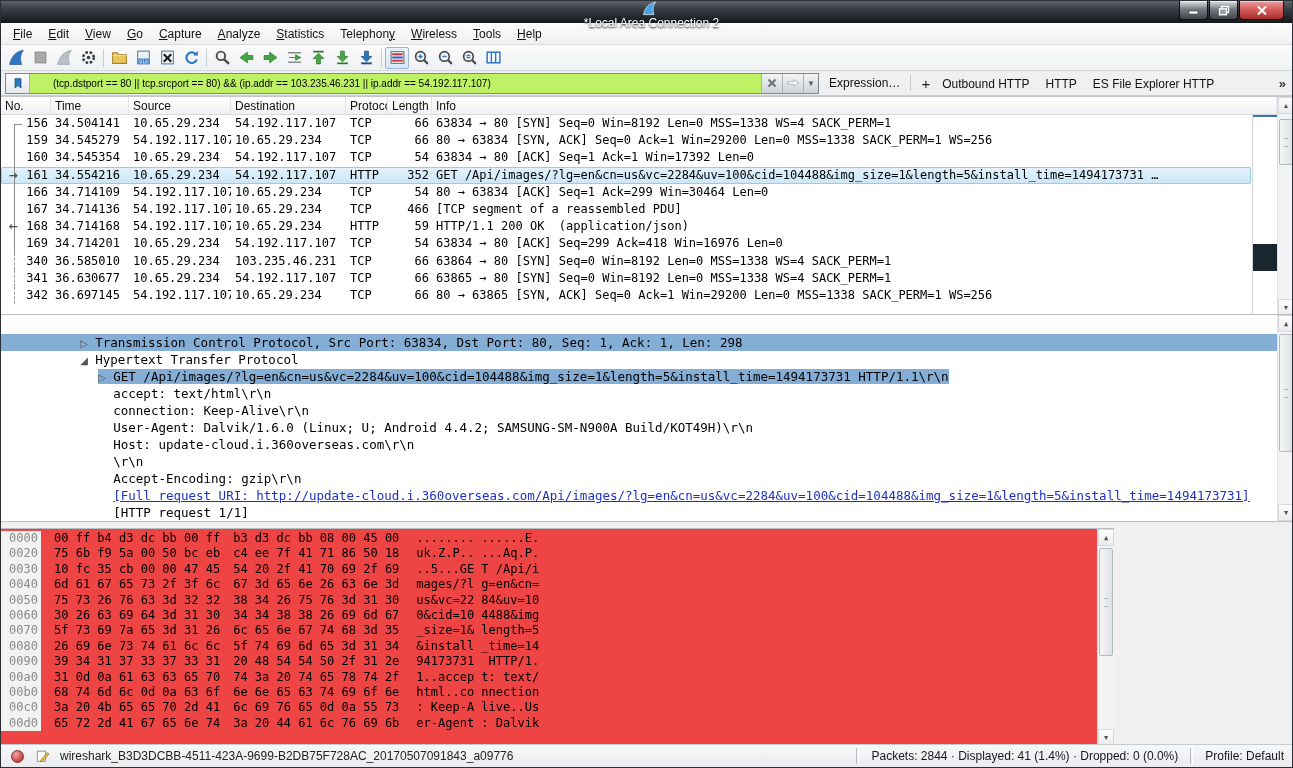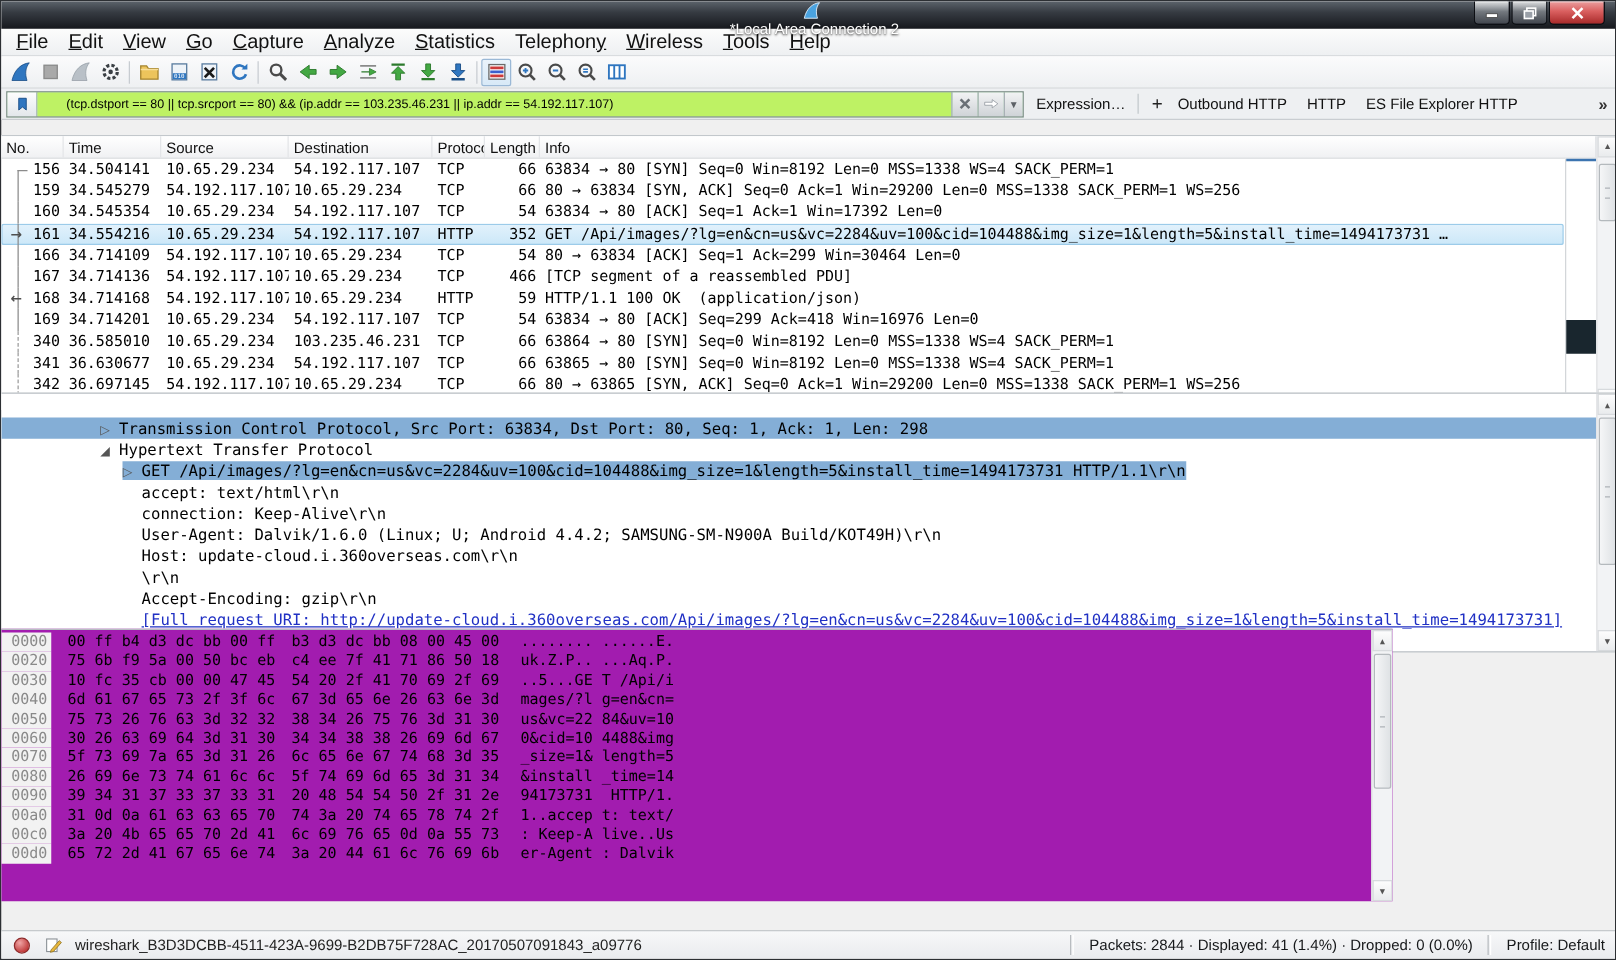--- a/index.html
+++ b/index.html
@@ -14,21 +14,21 @@
     display:flex;align-items:center;padding-left:5px;position:relative;flex-direction:column;}
   .titlebar .title{color:#fff;font-size:12px;margin-left:5px;text-shadow:0 1px 2px #000;}
   .winbtns{position:absolute;top:0;right:8px;display:flex;}
   .wb{width:29px;height:19px;border:1px solid #0d0f14;border-top:none;border-radius:0 0 4px 4px;
     background:linear-gradient(rgba(255,255,255,.8),rgba(190,195,200,.45) 45%,rgba(95,100,110,.55));
     display:flex;align-items:center;justify-content:center;margin-left:1px;box-shadow:inset 0 1px 0 rgba(255,255,255,.5);}
   .wb.close{width:45px;background:linear-gradient(#eba0a0,#d95f5f 45%,#a82a2a);}
   
   .menubar{height:22px;background:linear-gradient(#fcfcfc,#eef0f2);border-bottom:1px solid #d9dcdf;
     display:flex;align-items:center;padding-left:4px;}
-  .mi{padding:3px 8px;font-size:16px;color:#111;cursor:default;}
+  .mi{padding:3px 8px;font-size:12px;color:#111;cursor:default;}
   .mi u{text-decoration:underline;}
   
   .toolbar{height:26px;background:linear-gradient(#fbfbfc,#eef0f2);border-bottom:1px solid #d4d7da;
     display:flex;align-items:center;padding-left:3px;}
   .tbtn{width:24px;height:22px;display:flex;align-items:center;justify-content:center;border:1px solid transparent;border-radius:2px;}
   .tbtn.pressed{border:1px solid #9ab8d6;background:linear-gradient(#eaf3fb,#d8e9f7);}
   .tsep{width:1px;height:18px;background:#c7ccd1;margin:0 3px;}
   
   .filterbar{height:25px;background:#eef0f2;border-bottom:1px solid #c9cdd1;display:flex;align-items:center;padding:0 6px 0 4px;}
   .fwrap{display:flex;align-items:center;height:21px;width:814px;border:1px solid #80868c;background:#b9ecb9;}
@@ -38,21 +38,21 @@
     font-family:"Liberation Sans",sans-serif;font-size:10px;padding:0 23px;color:#000;}
   .fbtn{width:21px;height:100%;background:linear-gradient(#f2f3f4,#cfd3d7);border-left:1px solid #a9b0b6;
     display:flex;align-items:center;justify-content:center;color:#5c6166;font-size:11px;}
   .fbtn.caret{width:15px;font-size:8px;}
   .flabel{margin-left:10px;font-size:12px;color:#111;}
   .fsep{width:1px;height:16px;background:#c2c7cb;margin:0 10px;}
   .fplus{font-size:15px;color:#222;margin-right:12px;}
   .fshort{font-size:12px;color:#111;margin-right:16px;}
   .fover{margin-left:auto;font-size:13px;color:#333;font-weight:bold;}
   
-  .plist{position:absolute;top:95px;left:0;width:1293px;height:220px;background:#fff;border-top:1px solid #c3c8cc;margin-top:12px;}
+  .plist{position:absolute;top:95px;left:0;width:1293px;height:220px;background:#fff;border-top:1px solid #c3c8cc;}
   .phead{display:flex;height:18px;background:linear-gradient(#ffffff,#f0f1f3);border-bottom:1px solid #d7dadd;
     font-size:12px;color:#111;padding-right:17px;}
   .hcell{padding:2px 0 0 4px;border-right:1px solid #e3e5e8;overflow:hidden;white-space:nowrap;flex:none;}
   .prows{font-family:"DejaVu Sans Mono",monospace;font-size:12px;}
   .prow{display:flex;height:17.2px;line-height:17.2px;white-space:pre;position:relative;color:#000;}
   .c{overflow:hidden;flex:none;}
   .col-no{width:50px;}  .col-time{width:78px;} .col-src{width:102px;} .col-dst{width:115px;}
   .col-proto{width:42px;} .col-len{width:44px;} .col-info{flex:1 1 auto;}
   .no{width:50px;text-align:right;padding-right:3px;padding-left:12px;}
   .time,.src,.dst,.proto,.info{padding-left:4px;}
@@ -82,21 +82,21 @@
   .pdetails{position:absolute;top:313px;left:0;width:1293px;height:208px;background:#fff;
     border-top:1px solid #b8bdc2;border-bottom:1px solid #b8bdc2;
     font-family:"DejaVu Sans Mono",monospace;font-size:12.5px;padding:2px 17px 0 0;overflow:hidden;}
   .drow{height:17px;line-height:17px;white-space:pre;padding-left:4px;color:#000;}
   .drow.ind-1{padding-left:22px;}
   .dexp{display:inline-block;width:15px;color:#555;font-family:"DejaVu Sans",sans-serif;font-size:10px;}
   .drow.hl-full{background:#84aed6;}
   .drow.hl-inline .dwrap{background:#84aed6;}
   .drow.lnk .dtext{color:#2030c4;text-decoration:underline;}
   
-  .phex{position:absolute;top:502px;left:0;width:1113px;height:218px;background:#a21caf;border-top:1px solid #b8bdc2;
+  .phex{position:absolute;top:527px;left:0;width:1113px;height:218px;background:#ef4444;border-top:1px solid #b8bdc2;
     font-family:"DejaVu Sans Mono",monospace;font-size:12px;padding-top:2px;overflow:hidden;}
   .xrow{height:15.4px;line-height:15.4px;white-space:pre;color:#000;}
   .xoff{display:inline-block;width:40px;padding-left:8px;background:#f2f2f2;color:#8a8a8a;}
   .xh{margin-left:13px;} .xa{margin-left:17px;}
   
   .statusbar{position:absolute;bottom:0;left:0;width:1293px;height:23px;
     background:linear-gradient(#f7f8f9,#e9ebee);border-top:1px solid #c6cacd;
     display:flex;align-items:center;font-size:12px;color:#16181a;padding:0 10px;}
   .expert-dot{width:13px;height:13px;border-radius:50%;border:1px solid #8e2b2b;
     background:radial-gradient(circle at 35% 30%,#f0a5a5,#c24040 70%);margin-right:12px;}
@@ -405,21 +405,21 @@
 
         <div class="prow gl-solid">
           <i class="gl"></i>
           <b class="gm">←</b>
           <span class="c no">168</span>
           <span class="c time">34.714168</span>
           <span class="c src">54.192.117.107</span>
           <span class="c dst">10.65.29.234</span>
           <span class="c proto">HTTP</span>
           <span class="c len">59</span>
-          <span class="c info">HTTP/1.1 100 OK  (application/json)</span>
+          <span class="c info">HTTP/1.1 200 OK  (application/json)</span>
         </div>
 
         <div class="prow gl-solid">
           <i class="gl"></i>
           <b class="gm"></b>
           <span class="c no">169</span>
           <span class="c time">34.714201</span>
           <span class="c src">10.65.29.234</span>
           <span class="c dst">54.192.117.107</span>
           <span class="c proto">TCP</span>
@@ -549,20 +549,21 @@
         <div class="xrow"><span class="xoff">0060</span><span class="xh">30 26 63 69 64 3d 31 30</span><span class="xh">34 34 38 38 26 69 6d 67</span><span class="xa">0&amp;cid=10 4488&amp;img</span></div>
 
         <div class="xrow"><span class="xoff">0070</span><span class="xh">5f 73 69 7a 65 3d 31 26</span><span class="xh">6c 65 6e 67 74 68 3d 35</span><span class="xa">_size=1&amp; length=5</span></div>
 
         <div class="xrow"><span class="xoff">0080</span><span class="xh">26 69 6e 73 74 61 6c 6c</span><span class="xh">5f 74 69 6d 65 3d 31 34</span><span class="xa">&amp;install _time=14</span></div>
 
         <div class="xrow"><span class="xoff">0090</span><span class="xh">39 34 31 37 33 37 33 31</span><span class="xh">20 48 54 54 50 2f 31 2e</span><span class="xa">94173731  HTTP/1.</span></div>
 
         <div class="xrow"><span class="xoff">00a0</span><span class="xh">31 0d 0a 61 63 63 65 70</span><span class="xh">74 3a 20 74 65 78 74 2f</span><span class="xa">1..accep t: text/</span></div>
 
+        <div class="xrow"><span class="xoff">00b0</span><span class="xh">68 74 6d 6c 0d 0a 63 6f</span><span class="xh">6e 6e 65 63 74 69 6f 6e</span><span class="xa">html..co nnection</span></div>
 
         <div class="xrow"><span class="xoff">00c0</span><span class="xh">3a 20 4b 65 65 70 2d 41</span><span class="xh">6c 69 76 65 0d 0a 55 73</span><span class="xa">: Keep-A live..Us</span></div>
 
         <div class="xrow"><span class="xoff">00d0</span><span class="xh">65 72 2d 41 67 65 6e 74</span><span class="xh">3a 20 44 61 6c 76 69 6b</span><span class="xa">er-Agent : Dalvik</span></div>
       </div>
     <div class="vsb" style="top:0;bottom:0;">
       <div class="sa up">▲</div>
       <div class="sth" style="top:19px;height:108px;"></div>
       <div class="sa down">▼</div>
     </div>

